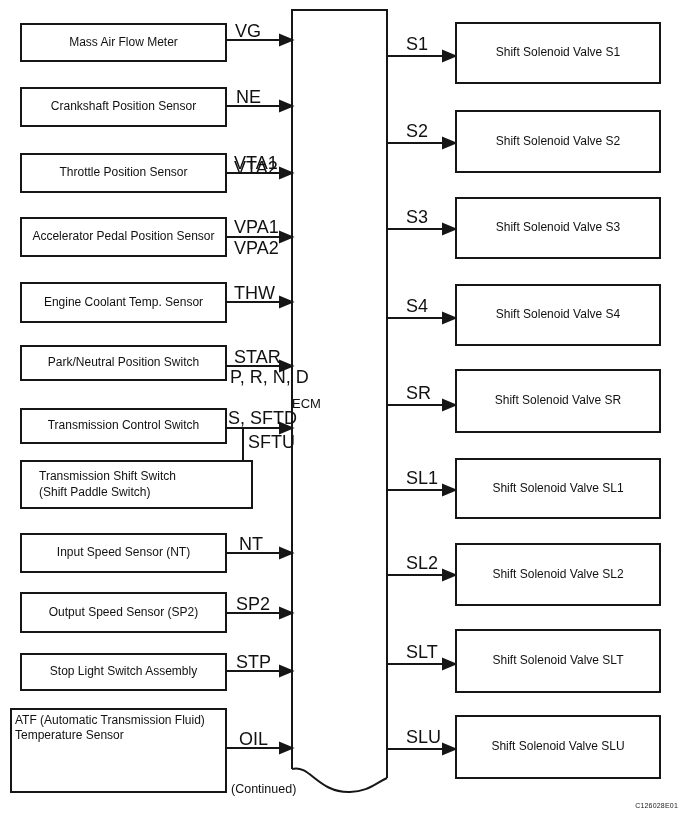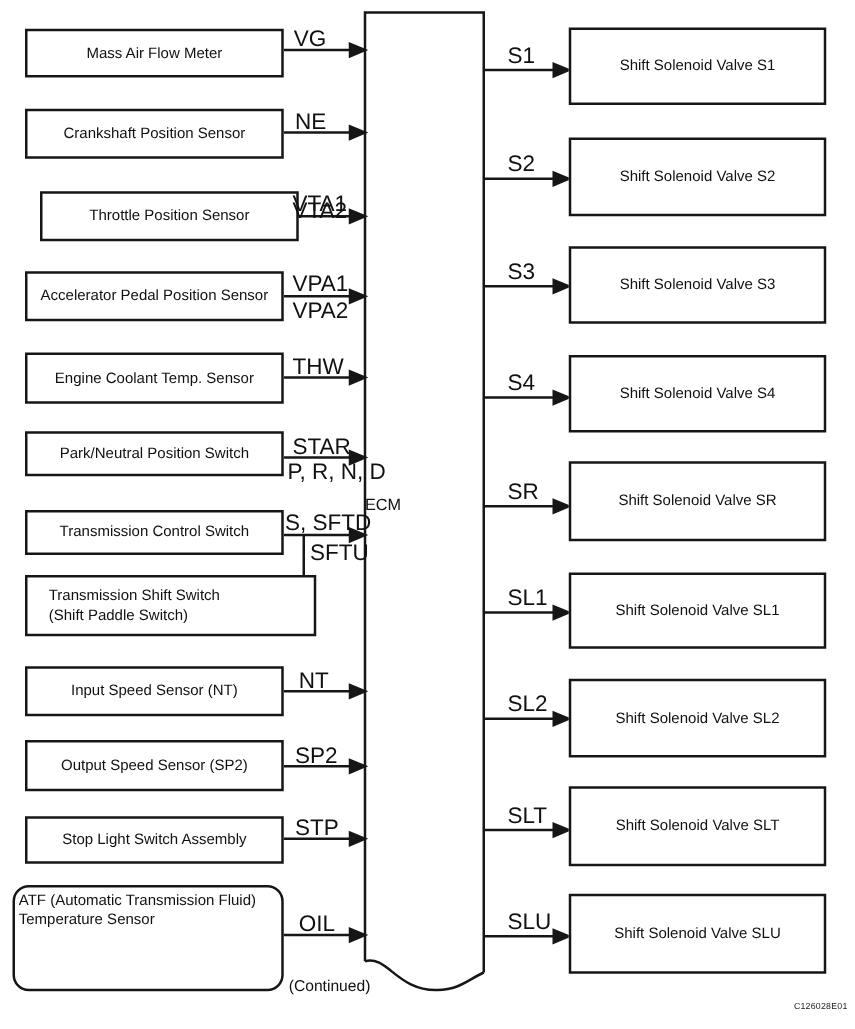--- a/index.html
+++ b/index.html
@@ -8,21 +8,21 @@
     font-family:"Liberation Sans","DejaVu Sans",sans-serif;color:#111;
     overflow:hidden;
   }
   .lines-layer{position:absolute;left:0;top:0;width:684px;height:823px;}
   .box{
     position:absolute;border:2px solid #161616;background:#fff;box-sizing:border-box;
     display:flex;align-items:center;justify-content:center;text-align:center;
     font-size:12px;line-height:1.28;white-space:pre-line;
   }
   .box.left-align{justify-content:flex-start;text-align:left;padding-left:17px;}
-  .box.top-left{align-items:flex-start;justify-content:flex-start;text-align:left;padding:3px 4px 0 3px;border-radius:13px;}
+  .box.top-left{align-items:flex-start;justify-content:flex-start;text-align:left;padding:3px 4px 0 3px;}
   .sig{position:absolute;font-size:18px;line-height:14px;white-space:nowrap;}
   .ecm-label{position:absolute;left:292px;top:396px;width:95px;text-align:left;font-size:13px;}
   .continued{position:absolute;left:231px;top:782px;font-size:12.5px;}
   .figcode{position:absolute;left:606px;top:802px;width:72px;text-align:right;font-size:7px;letter-spacing:.2px;color:#222;}
 </style>
 </head>
 <body>
 
 <div class="canvas">
 
@@ -115,21 +115,21 @@
         <polygon points="443,659 443,669 455,664" fill="#161616"></polygon>
       </g>
     <g>
         <line x1="387" y1="749" x2="444" y2="749"></line>
         <polygon points="443,744 443,754 455,749" fill="#161616"></polygon>
       </g>
   </svg>
 
   <div class="box" style="left:20px;top:23px;width:207px;height:39px">Mass Air Flow Meter</div>
   <div class="box" style="left:20px;top:87px;width:207px;height:40px">Crankshaft Position Sensor</div>
-  <div class="box" style="left:32px;top:153px;width:207px;height:40px">Throttle Position Sensor</div>
+  <div class="box" style="left:20px;top:153px;width:207px;height:40px">Throttle Position Sensor</div>
   <div class="box" style="left:20px;top:217px;width:207px;height:40px">Accelerator Pedal Position Sensor</div>
   <div class="box" style="left:20px;top:282px;width:207px;height:41px">Engine Coolant Temp. Sensor</div>
   <div class="box" style="left:20px;top:345px;width:207px;height:36px">Park/Neutral Position Switch</div>
   <div class="box" style="left:20px;top:408px;width:207px;height:36px">Transmission Control Switch</div>
   <div class="box left-align" style="left:20px;top:460px;width:233px;height:49px">Transmission Shift Switch
 (Shift Paddle Switch)</div>
   <div class="box" style="left:20px;top:533px;width:207px;height:40px">Input Speed Sensor (NT)</div>
   <div class="box" style="left:20px;top:592px;width:207px;height:41px">Output Speed Sensor (SP2)</div>
   <div class="box" style="left:20px;top:653px;width:207px;height:38px">Stop Light Switch Assembly</div>
   <div class="box top-left" style="left:10px;top:708px;width:217px;height:85px">ATF (Automatic Transmission Fluid)

